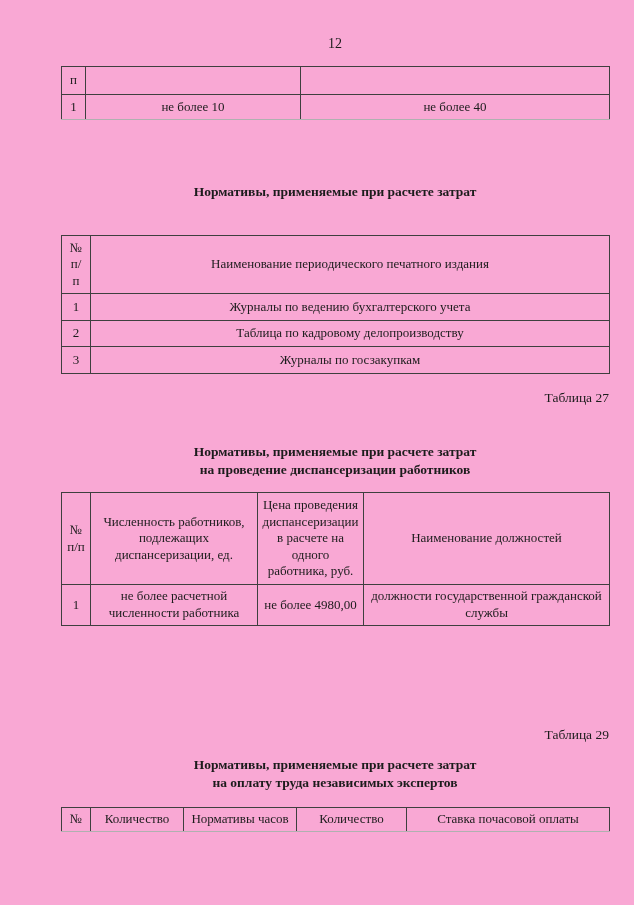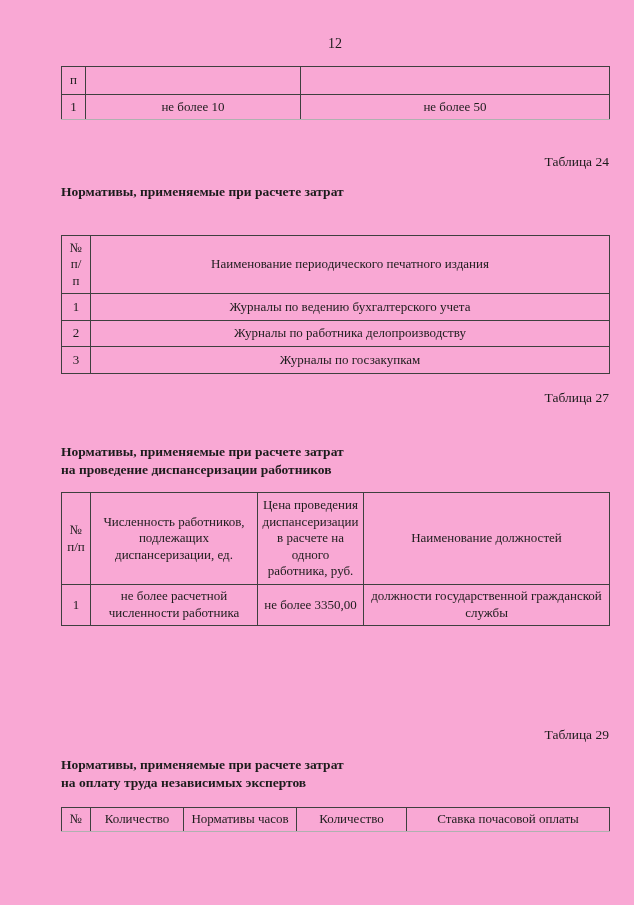--- a/index.html
+++ b/index.html
@@ -21,20 +21,21 @@
   }
   .tbl-label {
     position: absolute;
     left: 61px; width: 548px;
     text-align: right;
     font-size: 13.5px;
   }
   .tbl-title {
     position: absolute;
     left: 61px; width: 548px;
+    text-align: center;
     font-weight: bold;
     font-size: 13.5px;
     line-height: 1.35;
   }
   .tbl-title span { display: block; }
   table {
     position: absolute;
     left: 61px;
     width: 548px;
     border-collapse: collapse;
@@ -77,26 +78,25 @@
       </colgroup>
     <tbody>
         <tr style="height:28px">
       <td>п</td>
       <td></td>
       <td></td>
     </tr>
     <tr class="cut" style="height:25px">
       <td>1</td>
       <td>не более 10</td>
-      <td>не более 50</td>
+      <td>не более 40</td>
     </tr>
   </tbody>
     </table>
 
-  <div id="label24" class="tbl-label">Таблица 24</div>
   <div id="title24" class="tbl-title">
     <span>Нормативы, применяемые при расчете затрат</span>
   </div>
 
   <table id="table24">
     <colgroup>
         <col style="width:29px">
         <col style="width:519px">
       </colgroup>
     <tbody>
@@ -105,21 +105,21 @@
 п/
 п</td>
       <td>Наименование периодического печатного издания</td>
     </tr>
     <tr style="height:27px">
       <td>1</td>
       <td>Журналы по ведению бухгалтерского учета</td>
     </tr>
     <tr style="height:26px">
       <td>2</td>
-      <td>Журналы по работника делопроизводству</td>
+      <td>Таблица по кадровому делопроизводству</td>
     </tr>
     <tr style="height:27px">
       <td>3</td>
       <td>Журналы по госзакупкам</td>
     </tr>
   </tbody>
     </table>
 
   <div id="label27" class="tbl-label">Таблица 27</div>
   <div id="title27" class="tbl-title">
@@ -138,21 +138,21 @@
         <tr style="height:92px">
       <td class="pre">№
 п/п</td>
       <td>Численность работников, подлежащих диспансеризации, ед.</td>
       <td>Цена проведения диспансеризации в расчете на одного работника, руб.</td>
       <td>Наименование должностей</td>
     </tr>
     <tr style="height:41px">
       <td>1</td>
       <td>не более расчетной численности работника</td>
-      <td>не более 3350,00</td>
+      <td>не более 4980,00</td>
       <td>должности государственной гражданской службы</td>
     </tr>
   </tbody>
     </table>
 
   <div id="label29" class="tbl-label">Таблица 29</div>
   <div id="title29" class="tbl-title">
     <span>Нормативы, применяемые при расчете затрат</span>
     <span>на оплату труда независимых экспертов</span>
   </div>

